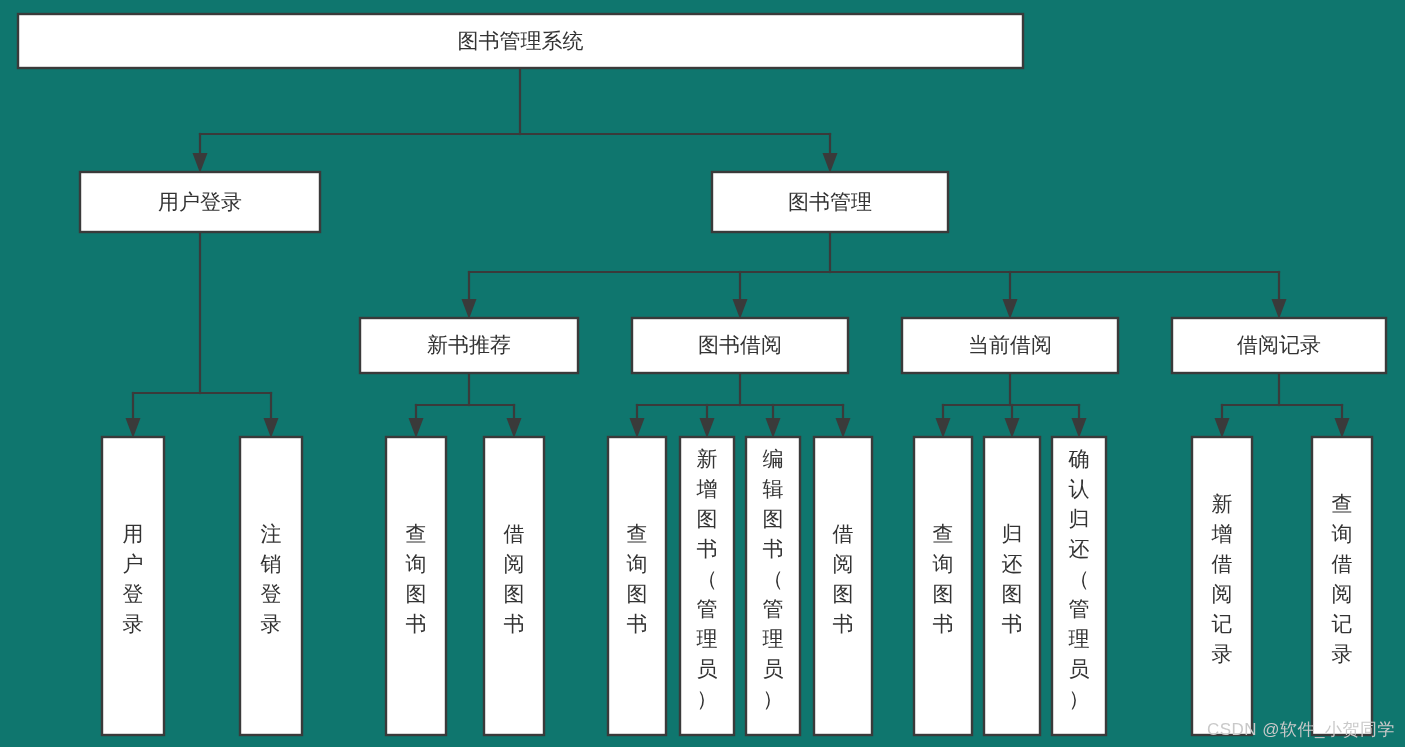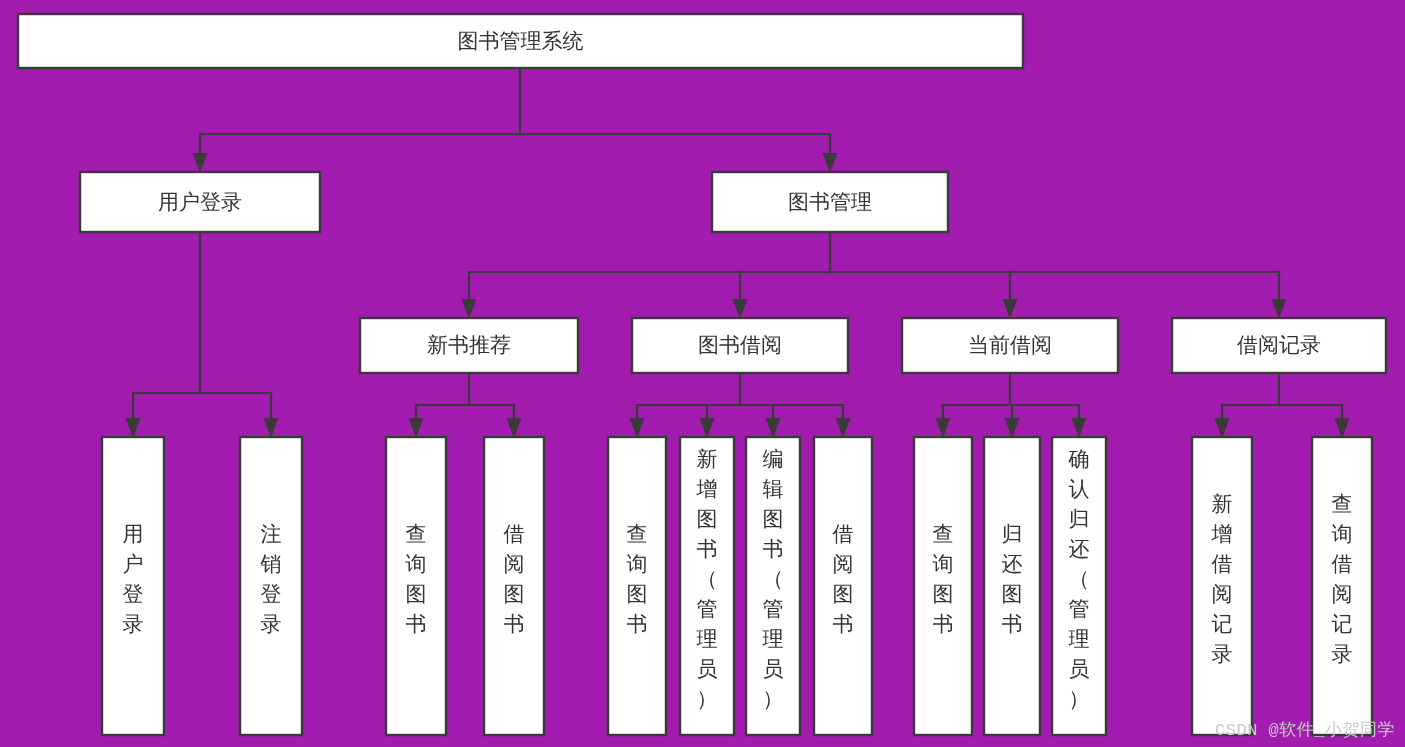--- a/index.html
+++ b/index.html
@@ -10,21 +10,21 @@
   body {
     width: 1405px;
     height: 747px;
     font-family: "Liberation Sans", sans-serif;
     overflow: hidden;
   }
   #diagram-root {
     position: relative;
     width: 1405px;
     height: 747px;
-    background: #a21caf;
+    background: #0f766e;
   }
   svg.diagram-canvas {
     position: absolute;
     top: 0;
     left: 0;
     width: 1405px;
     height: 747px;
     display: block;
   }
   .node-box {
@@ -54,21 +54,21 @@
     stroke-linecap: square;
   }
   .arrow-head {
     fill: #3a3a3a;
     stroke: none;
   }
   .watermark {
     position: absolute;
     right: 10px;
     bottom: 6px;
-    font-family: Liberation Mono, monospace;
+    font-family: Liberation Sans, sans-serif;
     font-size: 17px;
     color: #c9c9c9;
     letter-spacing: 0.5px;
     user-select: none;
     margin-top: 23px;
   }
 </style>
 </head>
 <body>
 

